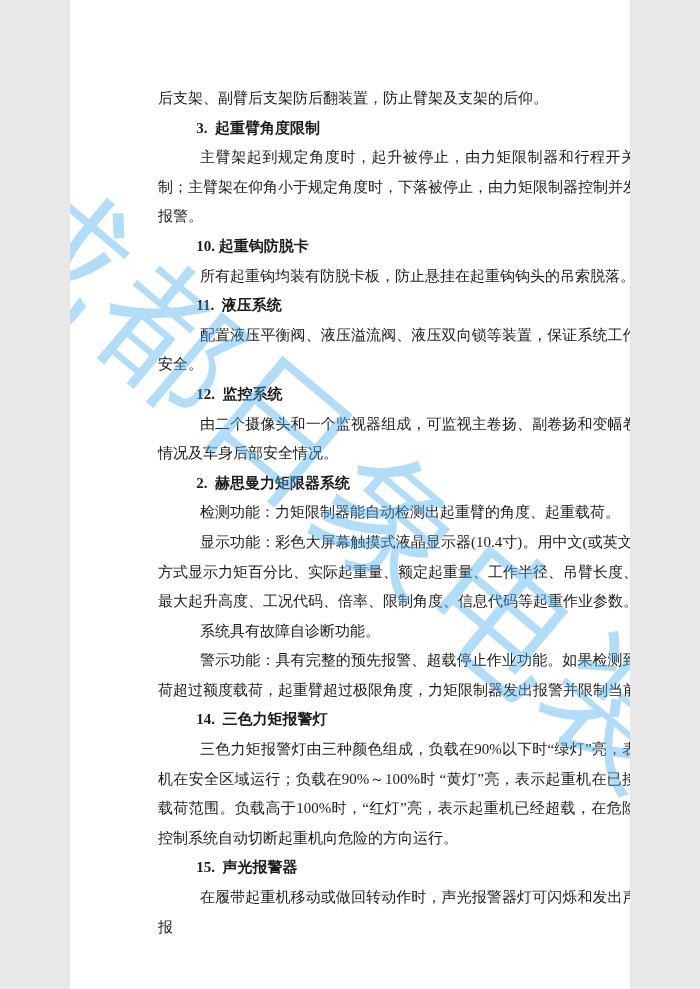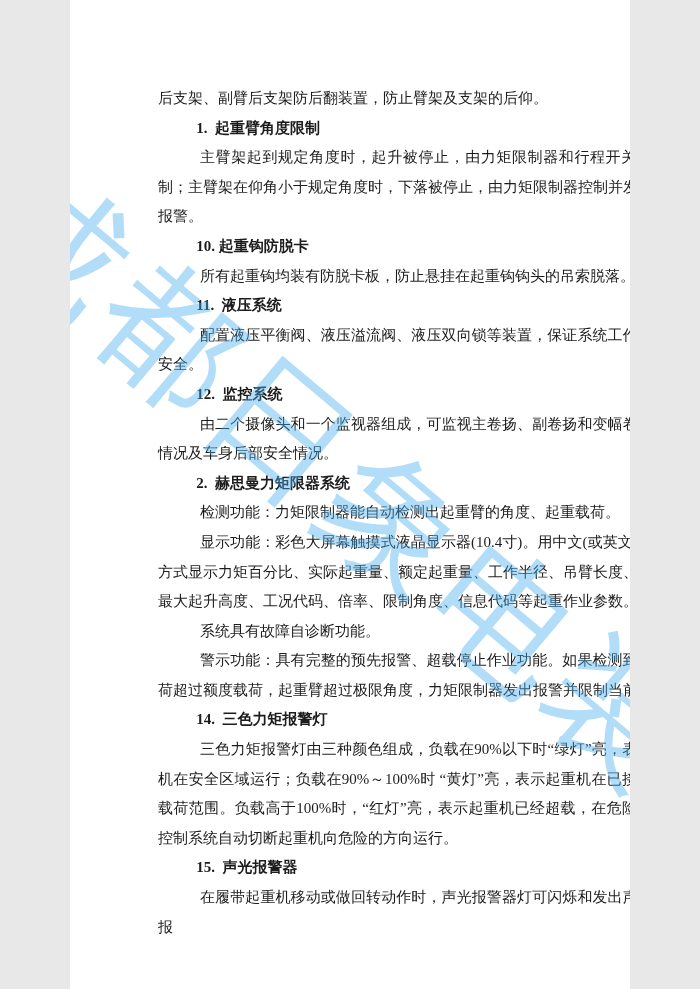--- a/index.html
+++ b/index.html
@@ -61,21 +61,21 @@
     z-index: 2;
     font-style: italic;
   }
 </style>
 </head>
 <body>
 
 <div class="page">
   <div class="doc-body" id="doc-body">
       <p class="para-cont">后支架、副臂后支架防后翻装置，防止臂架及支架的后仰。</p>
-      <p class="heading">1.  起重臂角度限制</p>
+      <p class="heading">3.  起重臂角度限制</p>
       <p class="para">主臂架起到规定角度时，起升被停止，由力矩限制器和行程开关双级控制；主臂架在仰角小于规定角度时，下落被停止，由力矩限制器控制并发出声音报警。</p>
       <p class="heading">10. 起重钩防脱卡</p>
       <p class="para">所有起重钩均装有防脱卡板，防止悬挂在起重钩钩头的吊索脱落。</p>
       <p class="heading">11.  液压系统</p>
       <p class="para">配置液压平衡阀、液压溢流阀、液压双向锁等装置，保证系统工作时稳定安全。</p>
       <p class="heading">12.  监控系统</p>
       <p class="para">由二个摄像头和一个监视器组成，可监视主卷扬、副卷扬和变幅卷扬排绳情况及车身后部安全情况。</p>
       <p class="heading">2.  赫思曼力矩限器系统</p>
       <p class="para">检测功能：力矩限制器能自动检测出起重臂的角度、起重载荷。</p>
       <p class="para">显示功能：彩色大屏幕触摸式液晶显示器(10.4寸)。用中文(或英文)和图形方式显示力矩百分比、实际起重量、额定起重量、工作半径、吊臂长度、角度、最大起升高度、工况代码、倍率、限制角度、信息代码等起重作业参数。</p>

